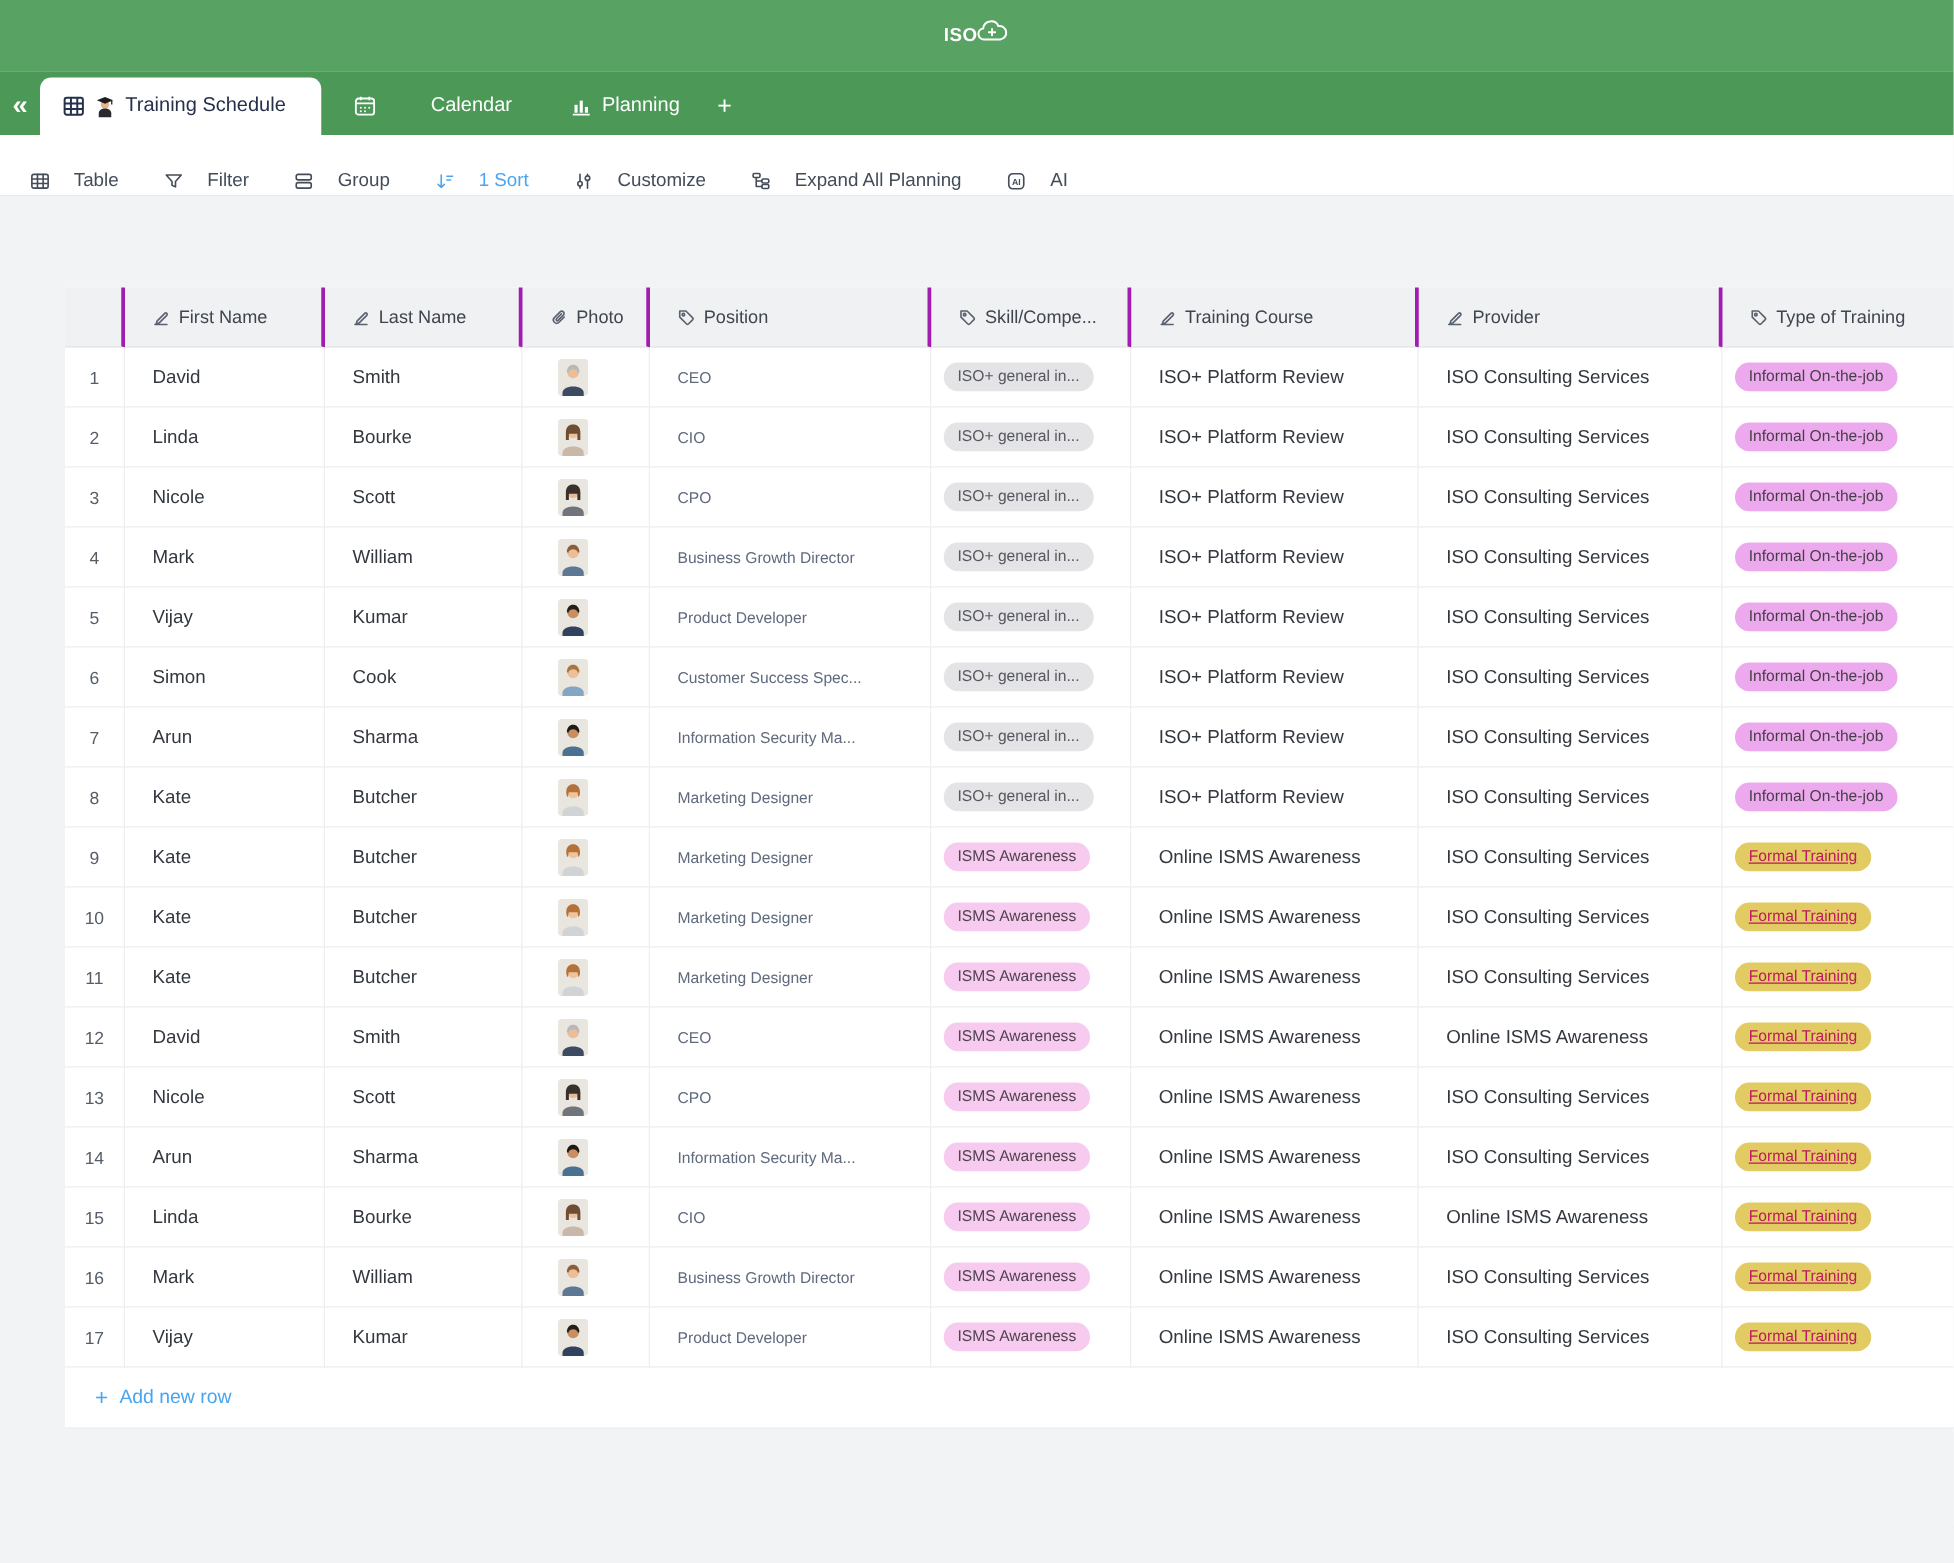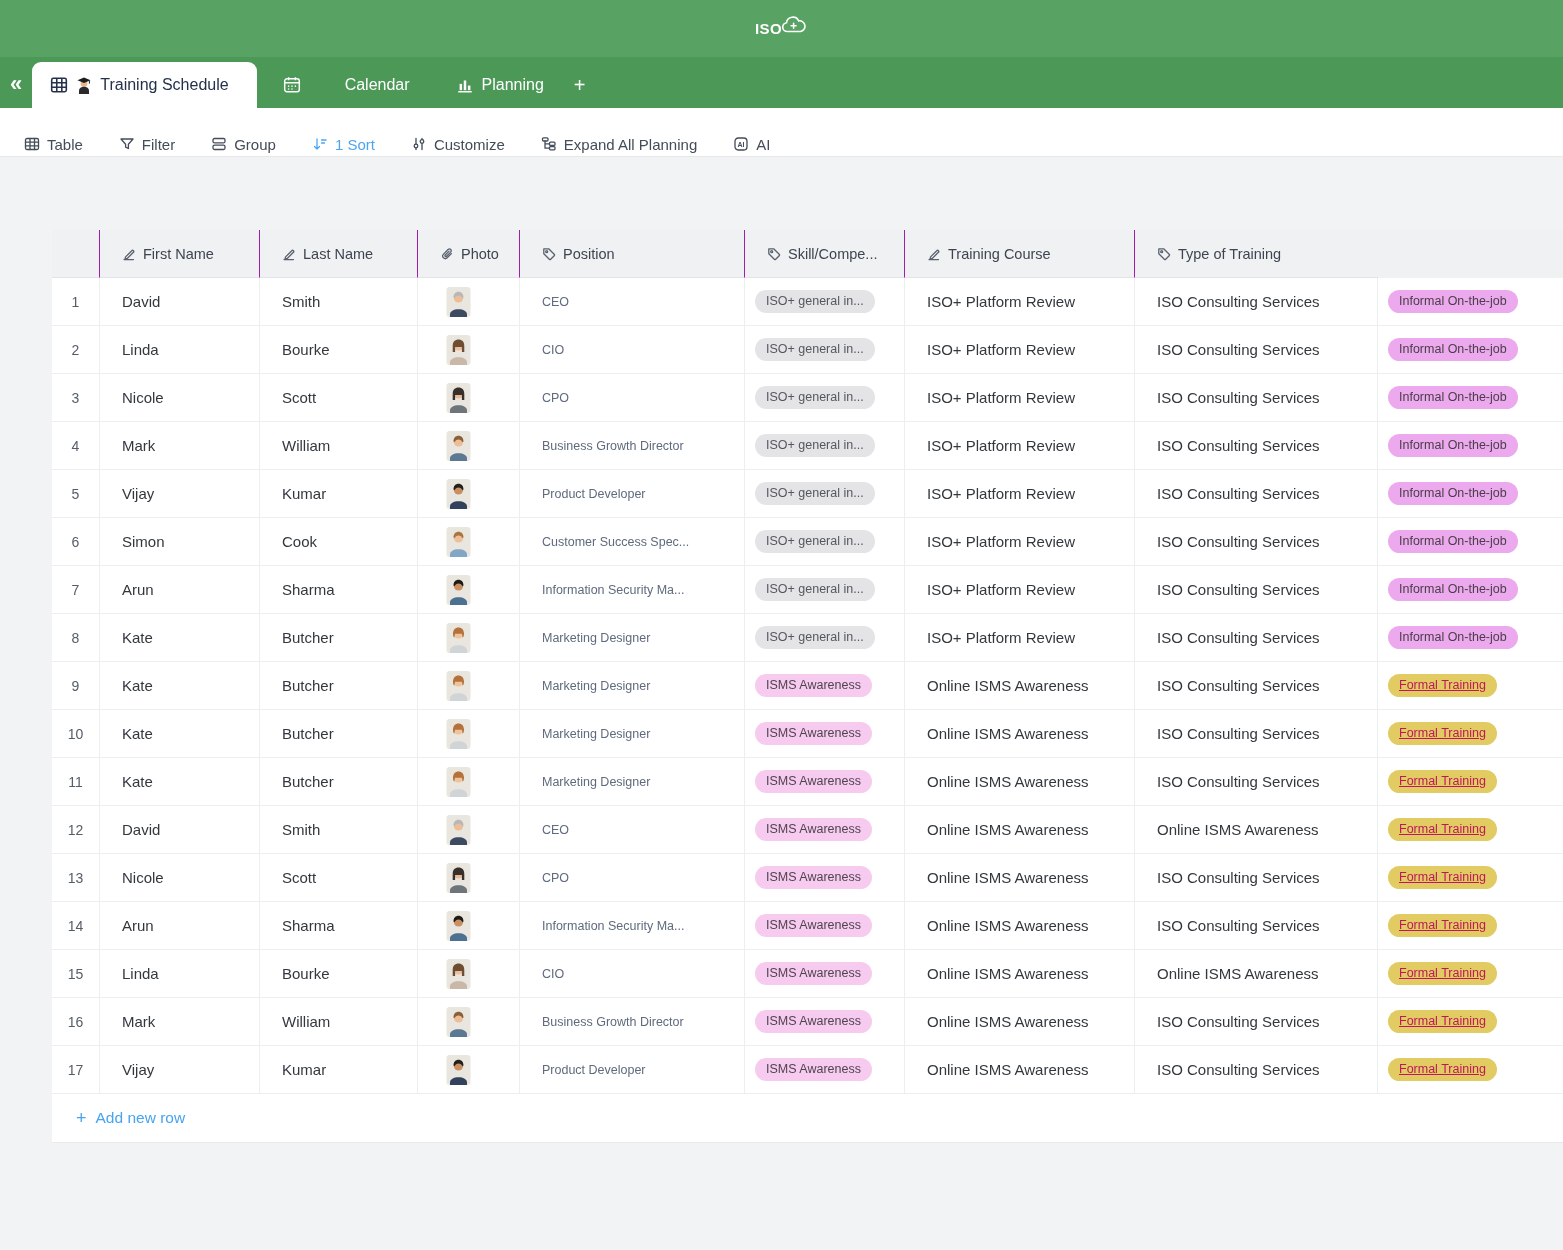--- a/index.html
+++ b/index.html
@@ -38,39 +38,39 @@
     color:#25314a;padding:0 28px 0 18px;margin-left:4px;
   }
   .tab-add{font-size:20px;padding:0 14px;color:#fff;display:flex;align-items:center;height:46px;cursor:pointer;}
 
   
   .toolbar{
     height:48px;background:#fff;border-bottom:1px solid #e7e8ea;
     display:flex;align-items:center;gap:36px;padding-left:24px;
     color:#434c59;font-size:15px;
   }
-  .tool{display:flex;align-items:flex-start;gap:7px;cursor:pointer;white-space:nowrap;margin-top:25px;}
+  .tool{display:flex;align-items:flex-end;gap:19px;cursor:pointer;white-space:nowrap;margin-top:25px;}
   .tool.accent{color:#4da5f0;}
 
   
   .content{padding-top:73px;}
   .grid{
     margin-left:52px;width:1511px;background:#fff;
     color:#33383f;
   }
   .grid-header,.grid-row{
     display:grid;
     grid-template-columns:48px 160px 158px 102px 225px 160px 230px 243px 185px;
     height:48px;
   }
   .grid-header{background:#f0f1f2;}
   .hcell{
     display:flex;align-items:center;gap:7px;padding-left:22px;
     font-size:14.5px;color:#3e4551;
-    border-right:1px solid #a21caf;border-bottom:1px solid #e2e3e5;
+    border-right:3px solid #a21caf;border-bottom:1px solid #e2e3e5;
     overflow:hidden;white-space:nowrap;cursor:pointer;
   }
   .hcell.numh{padding:0;cursor:default;}
   .hcell:last-child{border-right:none;}
   .hicn svg{stroke:#5a6270;}
   .cell{
     display:flex;align-items:center;padding-left:22px;
     border-right:1px solid #eceef0;border-bottom:1px solid #eceef0;
     overflow:hidden;white-space:nowrap;font-size:15px;
   }
@@ -285,20 +285,29 @@
             <svg width="14" height="14" viewBox="0 0 14 14" fill="none" stroke="currentColor" stroke-width="1.3" stroke-linecap="round" stroke-linejoin="round">
               <path d="M2 12.6h9.5"></path>
               <path d="M3.6 9.9 9.8 3.7a1.15 1.15 0 0 1 1.63 1.63L5.2 11.5l-2.3.6z"></path>
             </svg>
           </span>
           <span>Training Course</span>
         </div>
         <div class="hcell">
           <span class="icn hicn">
             <svg width="14" height="14" viewBox="0 0 14 14" fill="none" stroke="currentColor" stroke-width="1.3" stroke-linecap="round" stroke-linejoin="round">
+              <path d="M2 12.6h9.5"></path>
+              <path d="M3.6 9.9 9.8 3.7a1.15 1.15 0 0 1 1.63 1.63L5.2 11.5l-2.3.6z"></path>
+            </svg>
+          </span>
+          <span>Provider</span>
+        </div>
+        <div class="hcell">
+          <span class="icn hicn">
+            <svg width="14" height="14" viewBox="0 0 14 14" fill="none" stroke="currentColor" stroke-width="1.3" stroke-linecap="round" stroke-linejoin="round">
               <path d="M1.8 1.8h4.9l5.5 5.5a1 1 0 0 1 0 1.4l-3.5 3.5a1 1 0 0 1-1.4 0L1.8 6.7z"></path>
               <circle cx="4.7" cy="4.7" r="1"></circle>
             </svg>
           </span>
           <span>Type of Training</span>
         </div>
       </div>
     <div id="grid-body">
         <div class="grid-row">
           <div class="cell num">1</div>

